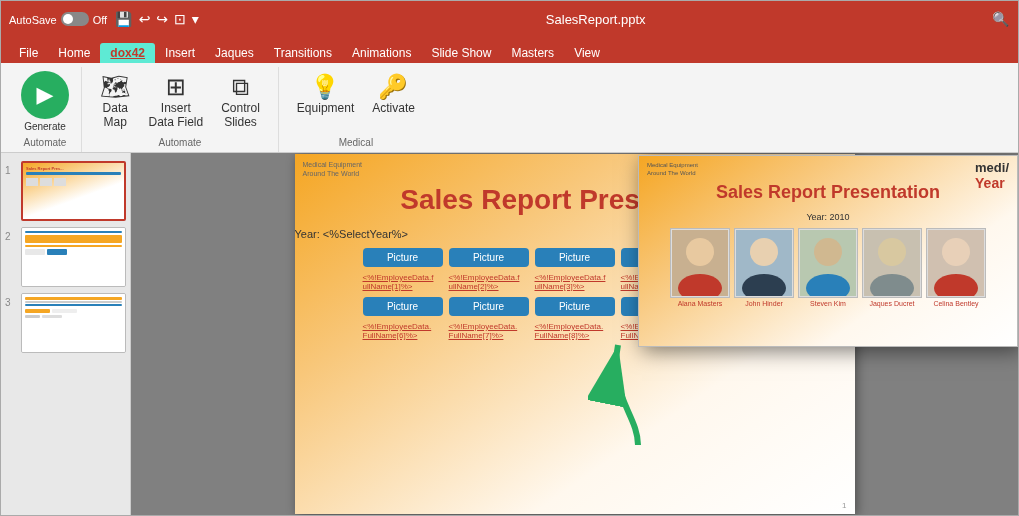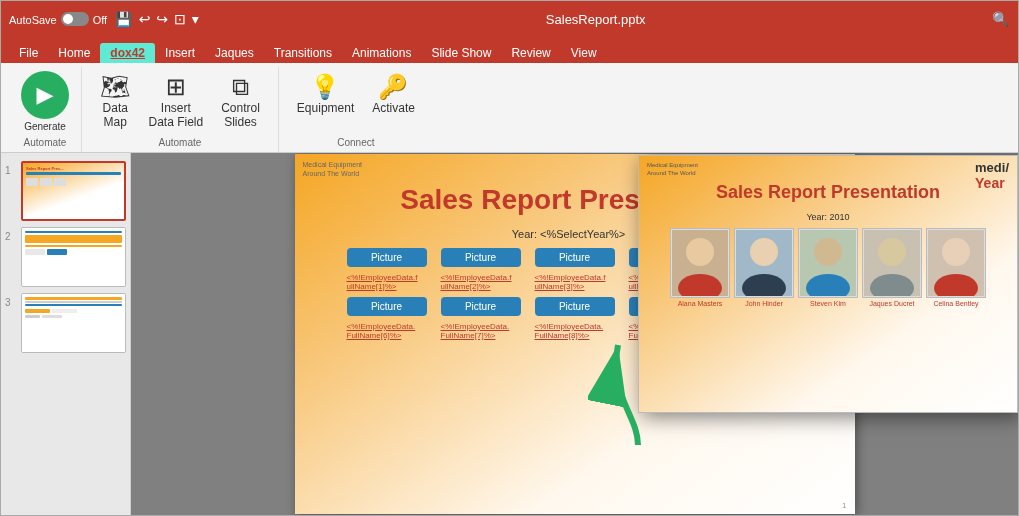--- a/index.html
+++ b/index.html
@@ -289,29 +289,29 @@
       font-weight: bold;
       color: #c0392b;
     }
 
     
     .slide-year {
       position: absolute;
       top: 74px;
       left: 0;
       right: 12px;
-      text-align: center;
+      text-align: left;
       font-size: 11px;
       color: #333;
     }
 
     
     .picture-row {
       display: flex;
-      gap: 14px;
+      gap: 6px;
       justify-content: center;
     }
     .pic-btn {
       background: #2980b9;
       color: white;
       border-radius: 4px;
       padding: 4px 10px;
       font-size: 10px;
       text-align: center;
       min-width: 80px;
@@ -334,21 +334,21 @@
       gap: 6px;
       padding: 0 20px;
     }
 
     
     .popup-slide {
       position: absolute;
       top: 2px;
       right: 0px;
       width: 380px;
-      height: 258px;
+      height: 192px;
       background: white;
       box-shadow: 4px 4px 20px rgba(0,0,0,0.5);
       border: 1px solid #bbb;
       overflow: hidden;
       z-index: 10;
       margin-left: 9px;
     }
 
     .popup-bg {
       position: absolute;
@@ -472,21 +472,21 @@
 
   <div class="ribbon-tabs">
     <div class="ribbon-tab">File</div>
     <div class="ribbon-tab">Home</div>
     <div class="ribbon-tab active">dox42</div>
     <div class="ribbon-tab">Insert</div>
     <div class="ribbon-tab">Jaques</div>
     <div class="ribbon-tab">Transitions</div>
     <div class="ribbon-tab">Animations</div>
     <div class="ribbon-tab">Slide Show</div>
-    <div class="ribbon-tab">Review</div>
+    <div class="ribbon-tab">Masters</div>
     <div class="ribbon-tab">View</div>
   </div>
 
   <div class="ribbon">
 
     <div class="ribbon-group">
       <div style="display:flex;flex-direction:column;align-items:center;gap:2px;">
         <div class="generate-btn">▶</div>
         <span class="generate-label">Generate</span>
       </div>
@@ -515,21 +515,21 @@
       <div class="ribbon-buttons">
         <div class="ribbon-btn">
           <span class="btn-icon">💡</span>
           <span class="btn-label">Equipment</span>
         </div>
         <div class="ribbon-btn">
           <span class="btn-icon">🔑</span>
           <span class="btn-label">Activate</span>
         </div>
       </div>
-      <span class="ribbon-group-label">Connect</span>
+      <span class="ribbon-group-label">Medical</span>
     </div>
   </div>
 
   <div class="main-area">
 
     <div class="slide-panel">
 
       <div class="slide-thumb">
         <span class="slide-num">1</span>
         <div class="slide-img active-slide">

